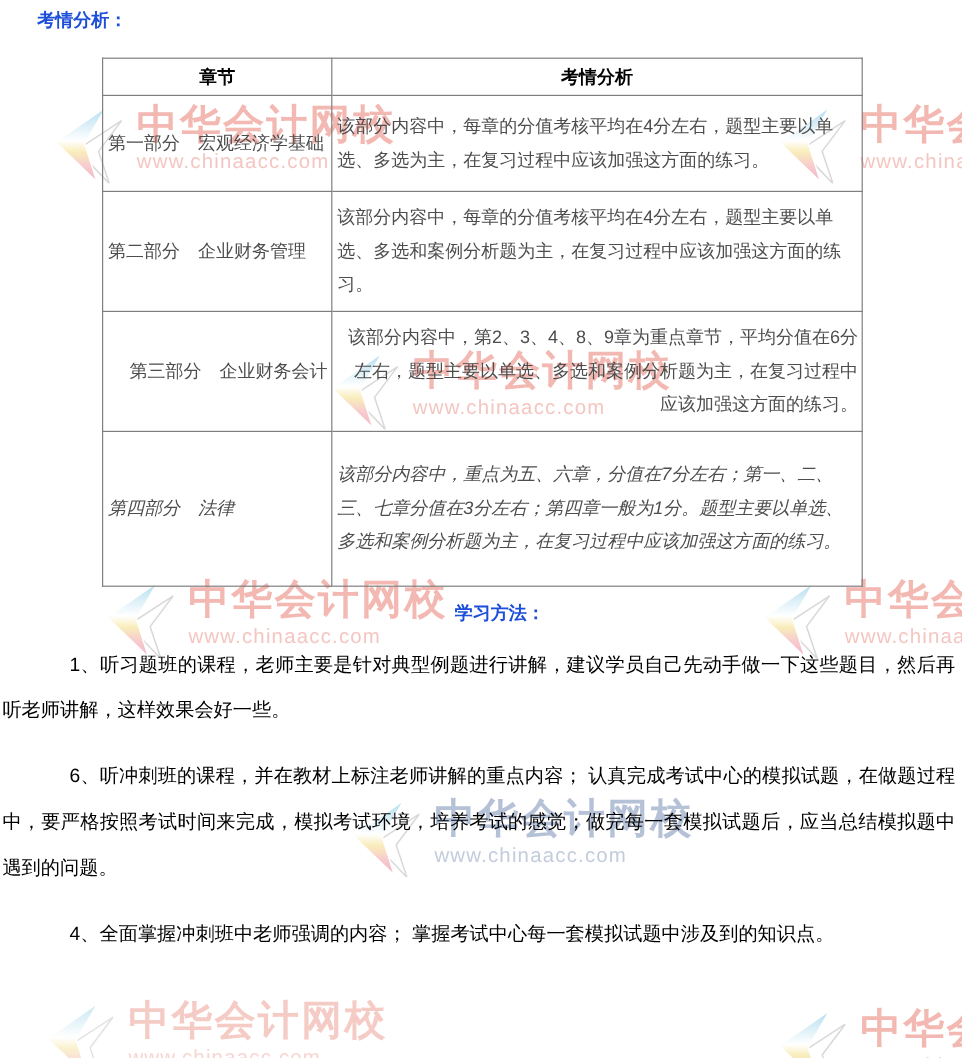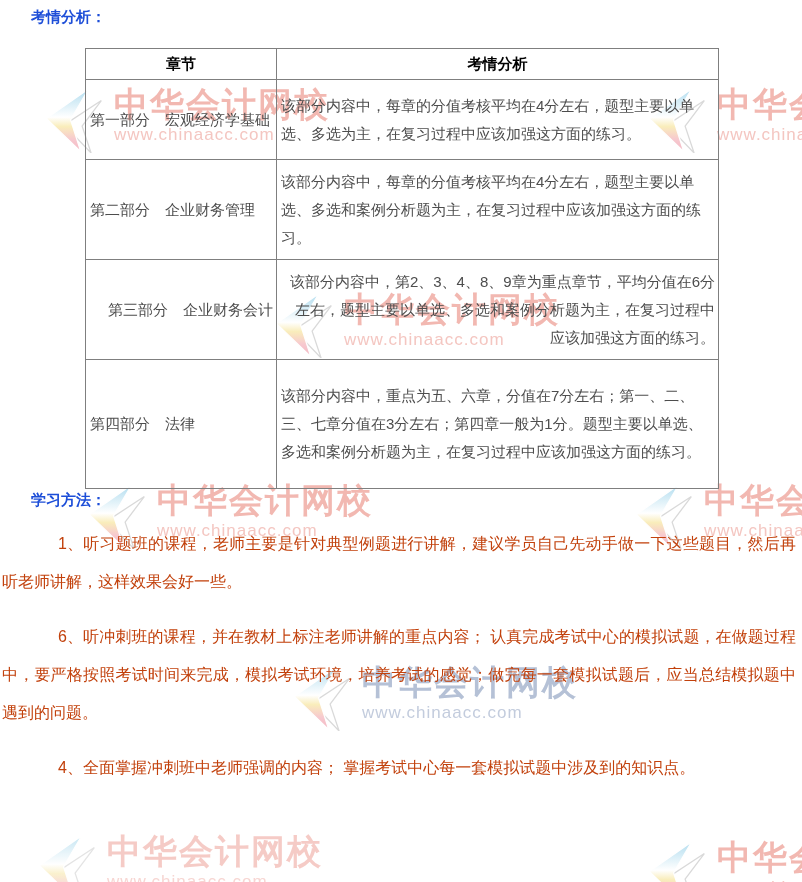--- a/index.html
+++ b/index.html
@@ -16,40 +16,40 @@
   .wm-brand{font-size:34px;line-height:38px;font-weight:bold;letter-spacing:2px;white-space:nowrap;}
   .wm-url{font-size:17px;line-height:23px;letter-spacing:1px;white-space:nowrap;}
   .wm.pink .wm-brand{color:#f2b8b1;}
   .wm.pink .wm-url{color:#f4c6c1;}
   .wm.blue .wm-brand{color:#b5c1d6;}
   .wm.blue .wm-url{color:#c3ccdd;}
   .wm.faint{opacity:.72;}
 
   
   .sec-title{font-size:15px;font-weight:bold;color:#1d4ed8;margin:8px 0 0 31px;}
-  .sec-title.t2{margin-top:2px;}
+  .sec-title.t2{margin-top:13px;text-align:center;}
 
   
   table.exam{
     border-collapse:collapse;table-layout:fixed;width:634px;
     margin:21px 0 0 85px;color:#4d4d4d;background:transparent;
   }
   .exam th,.exam td{border:1px solid #7f7f7f;font-size:15px;vertical-align:middle;}
   .exam th{height:30px;font-weight:bold;text-align:center;color:#000000;padding:0;}
   .exam td{line-height:28px;padding:2px 3px 2px 4px;margin-left:28px;}
   .exam .c1{width:190px;}
   .exam tr.r1 td{height:75px;}
   .exam tr.r2 td{height:95px;}
   .exam tr.r3 td{height:95px;text-align:right;}
-  .exam tr.r4 td{height:124px;}
+  .exam tr.r4 td{height:124px;font-style:italic;}
 
   
   .methods{margin-top:15px;}
   .method{
-    font-size:16px;line-height:38px;color:#c2410c;
+    font-size:16px;line-height:38px;color:#000000;
     margin:0 4px 17px 0;padding:0 2px;text-indent:56px;text-align:justify;
   }
 </style>
 </head>
 <body>
 
 <div class="page">
 
   <svg width="0" height="0" style="position:absolute">
     <defs>

